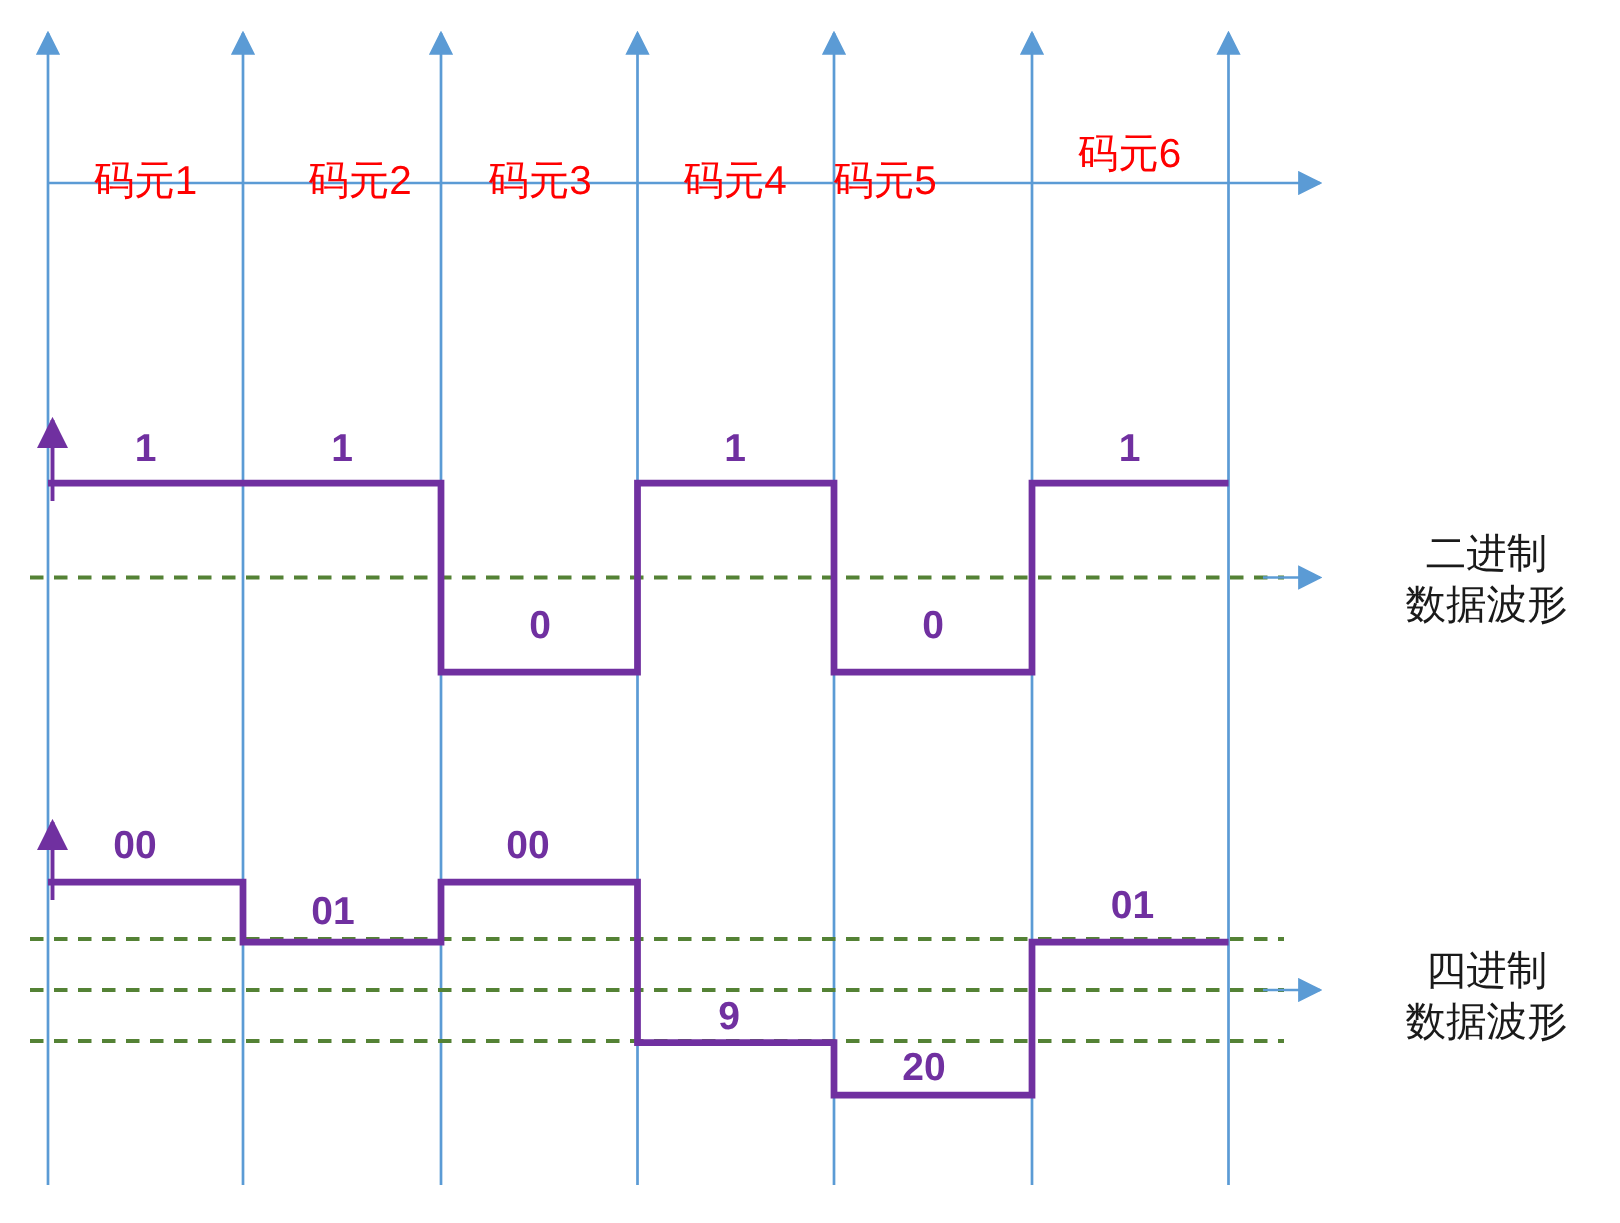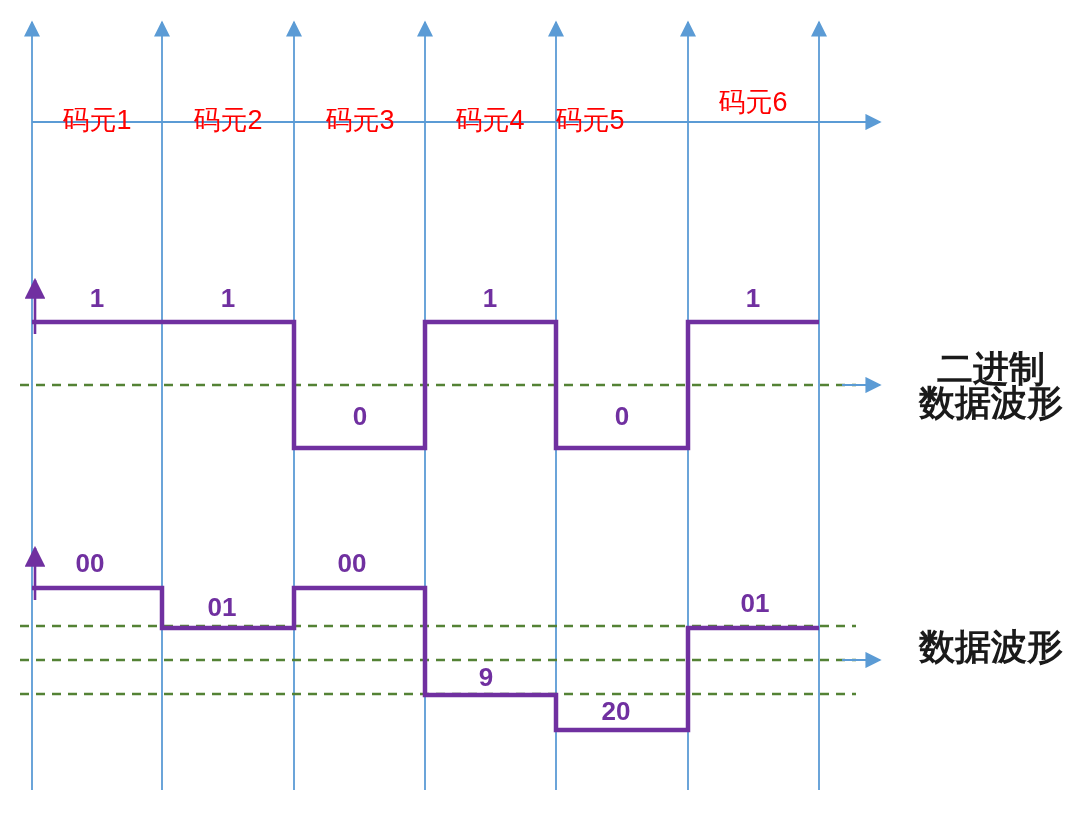--- a/index.html
+++ b/index.html
@@ -10,21 +10,21 @@
   svg{position:absolute;left:0;top:0;}
   .axis{stroke:var(--axis-blue);stroke-width:1.8;fill:none;}
   .dash{stroke:var(--threshold-green);stroke-width:2.6;stroke-dasharray:9 7;fill:none;}
   .wave{stroke:var(--wave-purple);stroke-width:4.5;fill:none;stroke-linejoin:miter;}
   .parrow{stroke:var(--wave-purple);stroke-width:2.6;fill:none;}
   .label{position:absolute;transform:translateX(-50%);white-space:nowrap;}
   .sym{color:var(--symbol-red);font-size:27px;}
   .bit{color:var(--wave-purple);font-size:26px;font-weight:bold;}
   .wavetitle{
     position:absolute;left:905px;width:172px;text-align:center;
-    color:var(--title-black);font-size:36px;font-weight:bold;line-height:34px;
+    color:var(--title-black);font-size:27px;font-weight:normal;line-height:34px;
   }
 </style>
 </head>
 <body>
 
 <div class="stage">
 
   <svg width="1080" height="815" viewBox="0 0 1080 815">
     <defs>
       <marker id="arrow-blue" viewBox="0 0 10 10" refX="9" refY="5" markerWidth="9" markerHeight="9" orient="auto">
@@ -54,21 +54,21 @@
 
     <line x1="20" y1="626" x2="856" y2="626" class="dash"></line>
     <line x1="20" y1="660" x2="856" y2="660" class="dash"></line>
     <line x1="20" y1="694" x2="856" y2="694" class="dash"></line>
     <line x1="842" y1="660" x2="880" y2="660" class="axis" marker-end="url(#arrow-blue)"></line>
     <line x1="35" y1="600" x2="35" y2="548" class="parrow" marker-end="url(#arrow-purple)"></line>
     <polyline id="quad-wave" class="wave" points="32,588 162,588 162,628 294,628 294,588 425,588 425,695 556,695 556,730 688,730 688,628 819,628"></polyline>
   </svg>
 
   <div class="label sym" style="left:97px;top:102px">码元1</div>
-  <div class="label sym" style="left:228px;top:102px">码元2</div>
+  <div class="label sym" style="left:240px;top:102px">码元2</div>
   <div class="label sym" style="left:360px;top:102px">码元3</div>
   <div class="label sym" style="left:490px;top:102px">码元4</div>
   <div class="label sym" style="left:590px;top:102px">码元5</div>
   <div class="label sym" style="left:753px;top:84px">码元6</div>
 
   <div class="label bit" style="left:97px;top:283px">1</div>
   <div class="label bit" style="left:228px;top:283px">1</div>
   <div class="label bit" style="left:360px;top:401px">0</div>
   <div class="label bit" style="left:490px;top:283px">1</div>
   <div class="label bit" style="left:622px;top:401px">0</div>
@@ -79,16 +79,17 @@
   <div class="label bit" style="left:352px;top:548px">00</div>
   <div class="label bit" style="left:486px;top:662px">9</div>
   <div class="label bit" style="left:616px;top:696px">20</div>
   <div class="label bit" style="left:755px;top:588px">01</div>
 
   <div class="wavetitle" style="top:352px">
     <div>二进制</div>
     <div>数据波形</div>
   </div>
   <div class="wavetitle" style="top:630px">
+    <div>四进制</div>
     <div>数据波形</div>
   </div>
 
 </div>
 
 </body></html>

